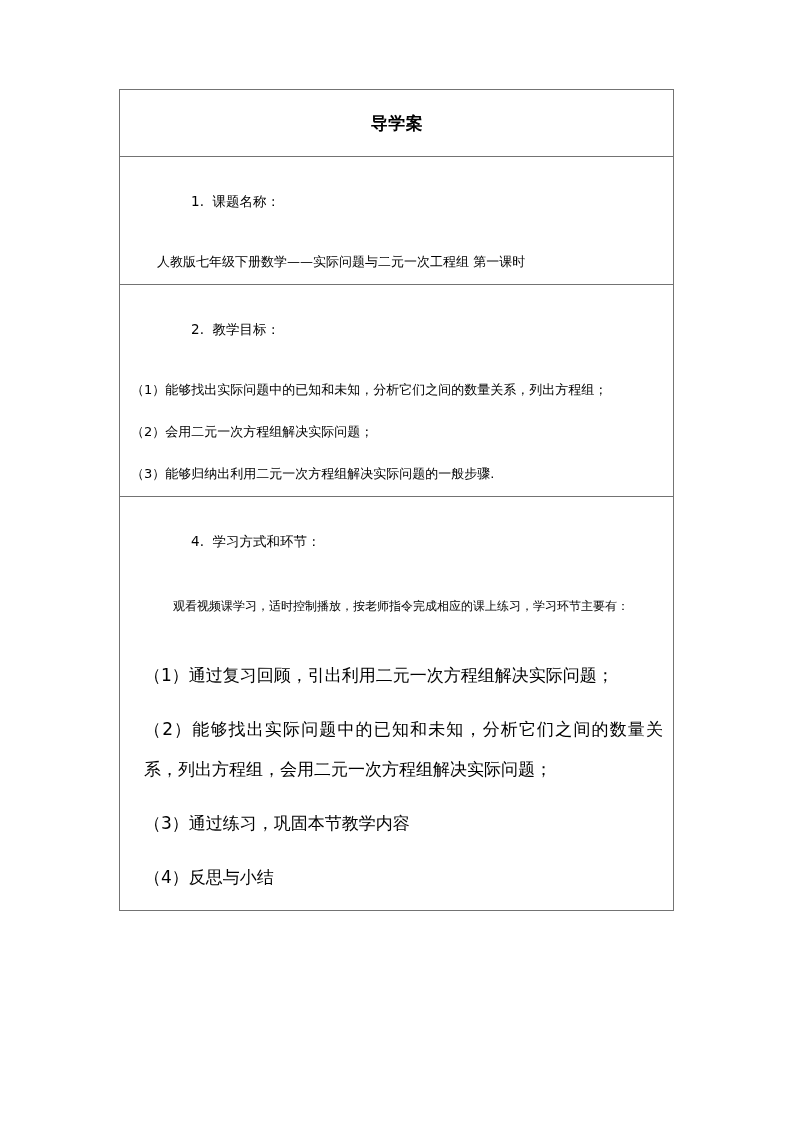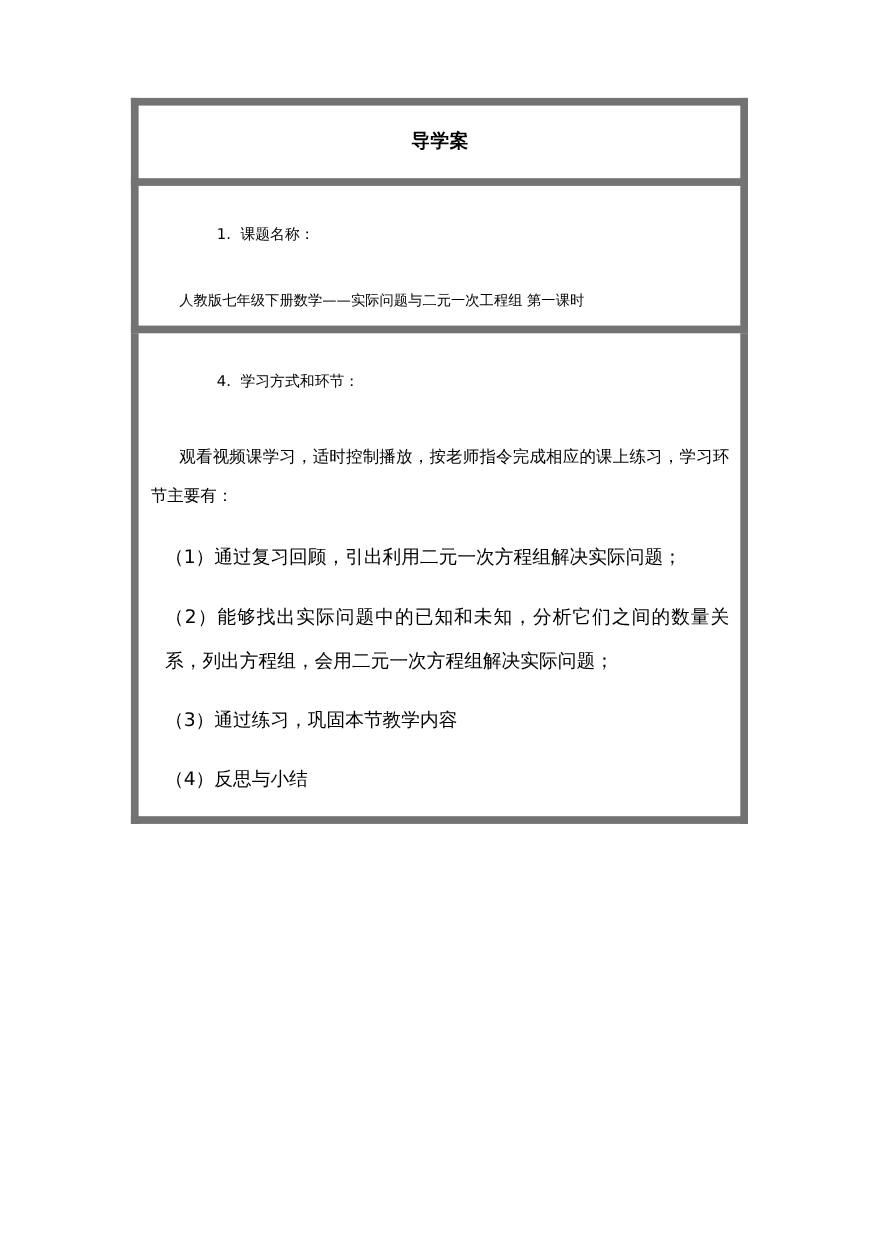--- a/index.html
+++ b/index.html
@@ -23,21 +23,21 @@
   }
   .doc-table {
     position: absolute;
     left: 119px;
     top: 89px;
     width: 554px;
     border-collapse: collapse;
     table-layout: fixed;
   }
   .doc-table td {
-    border: 7px solid #737373;
+    border: 1px solid #737373;
     padding: 0;
     vertical-align: top;
   }
   .cell-inner {
     padding: 0 10px 0 11px;
     box-sizing: border-box;
   }
   
   .title-cell .cell-inner {
     height: 66px;
@@ -67,23 +67,23 @@
     line-height: 1.55;
     margin: 0 0 22px 0;
   }
   .para:last-child {
     margin-bottom: 0;
   }
   .indent-2 {
     text-indent: 26px;
   }
   .para-wrap {
-    font-size: 15px;
+    font-size: 12px;
     line-height: 2.35;
-    margin: 0;
+    margin: 16px;
     text-indent: 26px;
     text-align: justify;
   }
   .sub-item {
     font-size: 17px;
     line-height: 2.35;
     margin: 0;
     padding-left: 13px;
     text-align: justify;
   }
@@ -122,20 +122,32 @@
         <td class="row-cell row1">
           <div class="cell-inner">
             <div class="heading">
               <span>1.</span><span>&nbsp;&nbsp;</span><span>课题名称：</span>
             </div>
             <p class="para indent-2">人教版七年级下册数学——实际问题与二元一次工程组 第一课时</p>
           </div>
         </td>
       </tr>
 
+      <tr>
+        <td class="row-cell row2">
+          <div class="cell-inner">
+            <div class="heading">
+              <span>2.</span><span>&nbsp;&nbsp;</span><span>教学目标：</span>
+            </div>
+            <p class="para">（1）能够找出实际问题中的已知和未知，分析它们之间的数量关系，列出方程组；</p>
+            <p class="para">（2）会用二元一次方程组解决实际问题；</p>
+            <p class="para">（3）能够归纳出利用二元一次方程组解决实际问题的一般步骤.</p>
+          </div>
+        </td>
+      </tr>
 
 
       <tr>
         <td class="row-cell row4">
           <div class="cell-inner">
             <div class="heading">
               <span>4.</span><span>&nbsp;&nbsp;</span><span>学习方式和环节：</span>
             </div>
             <p class="para-wrap">观看视频课学习，适时控制播放，按老师指令完成相应的课上练习，学习环节主要有：</p>
             <div class="spacer-md"></div>

